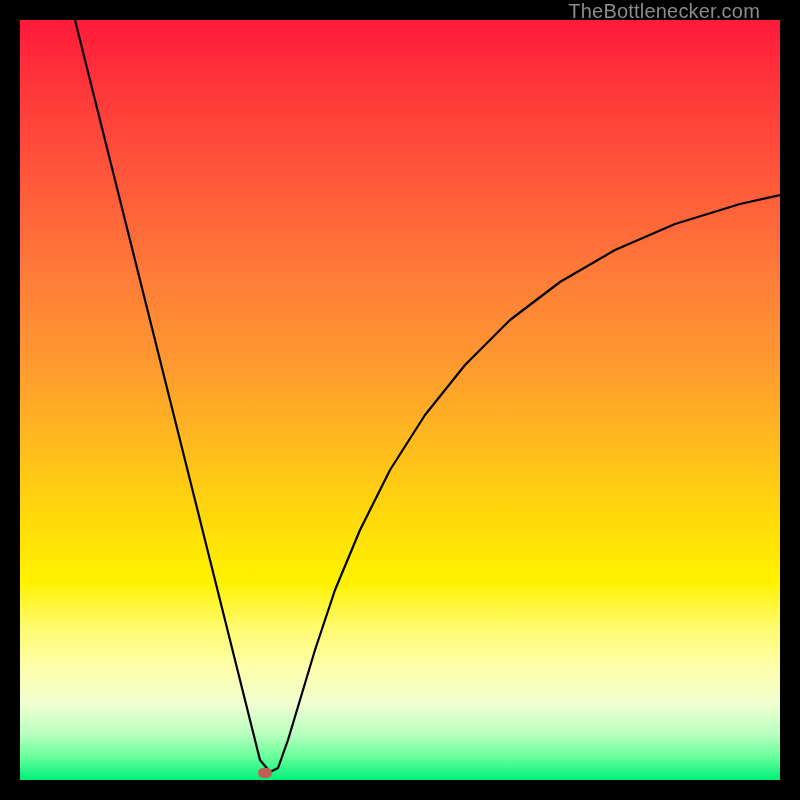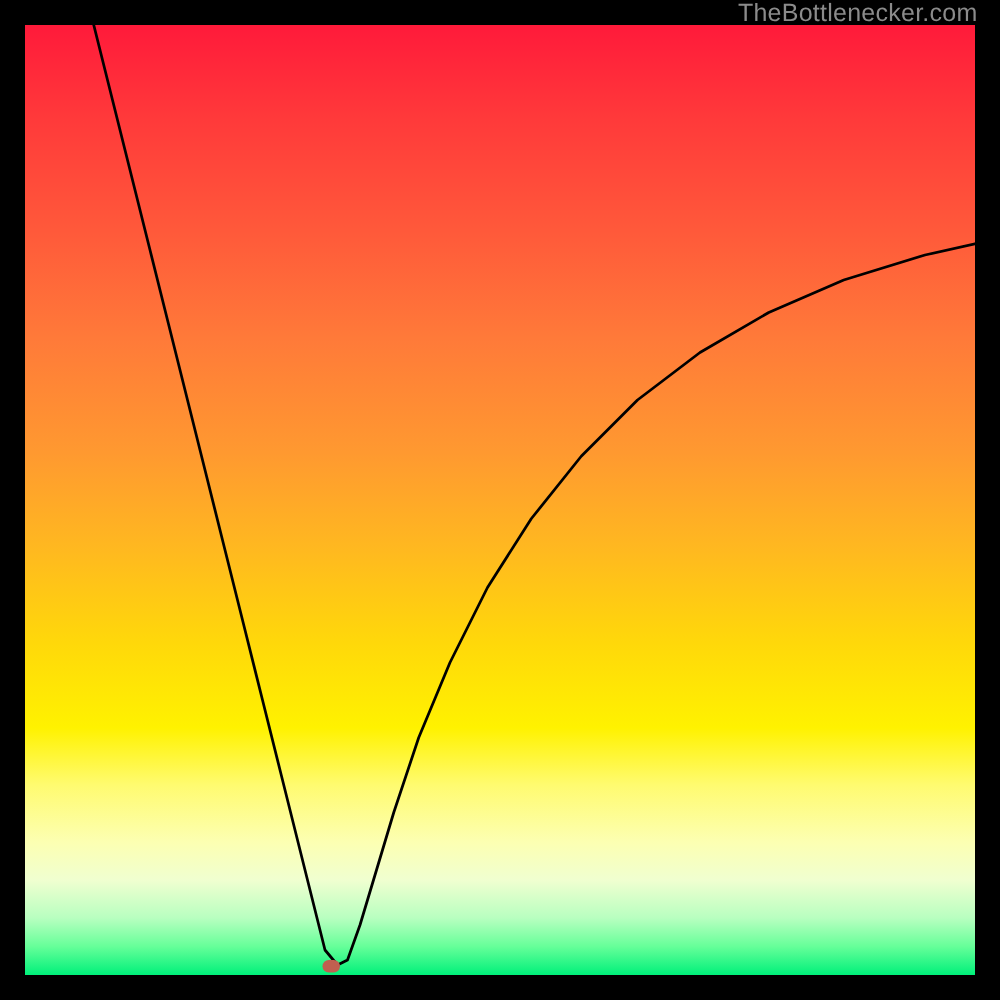--- a/index.html
+++ b/index.html
@@ -57,21 +57,21 @@
     position: absolute;
     width: 14px;
     height: 10px;
     border-radius: 5px;
     background: #c06050;
     transform: translate(-50%, -50%);
   }
   .watermark {
     position: absolute;
     top: 0px;
-    right: 18px;
+    right: 40px;
     color: #8b8b8b;
     font-size: 20px;
     letter-spacing: 0.2px;
     white-space: nowrap;
     user-select: none;
   }
 </style>
 </head>
 <body>
 

